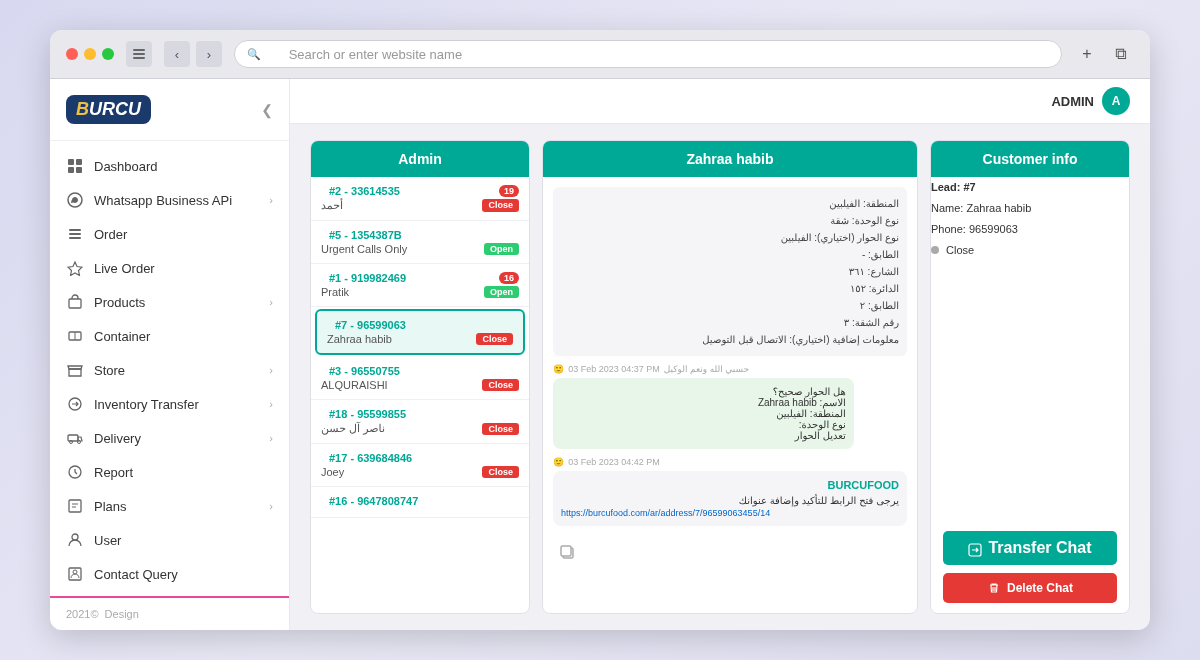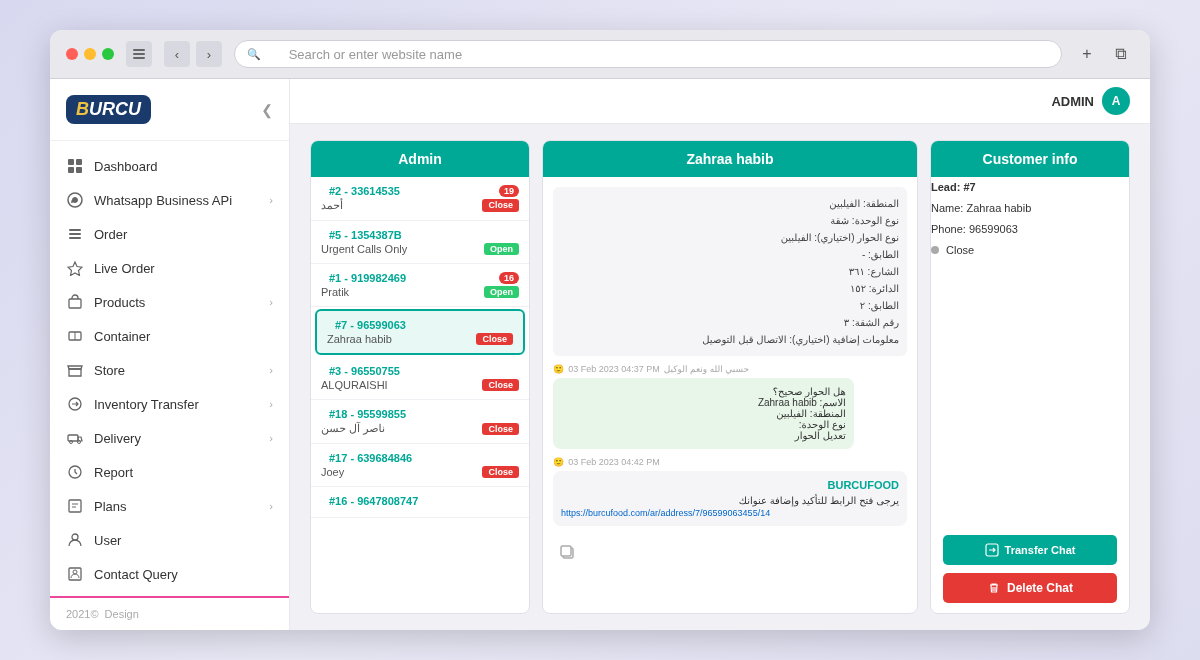--- a/index.html
+++ b/index.html
@@ -349,25 +349,25 @@
       display: flex;
       flex-direction: column;
       gap: 8px;
     }
     .btn-transfer {
       background: #00a896;
       color: white;
       border: none;
       border-radius: 5px;
       padding: 8px 12px;
-      font-size: 11px;
+      font-size: 16px;
       font-weight: 600;
       cursor: pointer;
       display: flex;
-      align-items: center;
+      align-items: flex-end;
       justify-content: center;
       gap: 6px;
     }
     .btn-delete {
       background: #e53935;
       color: white;
       border: none;
       border-radius: 5px;
       padding: 8px 12px;
       font-size: 12px;

